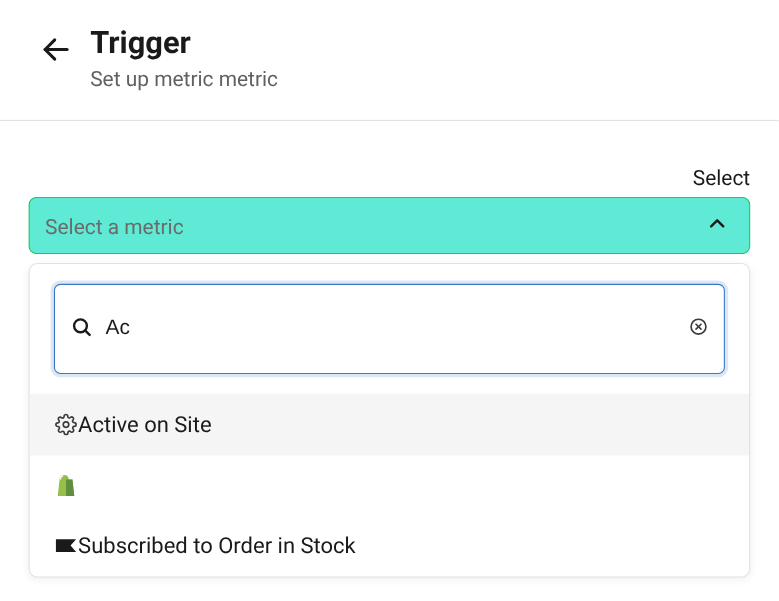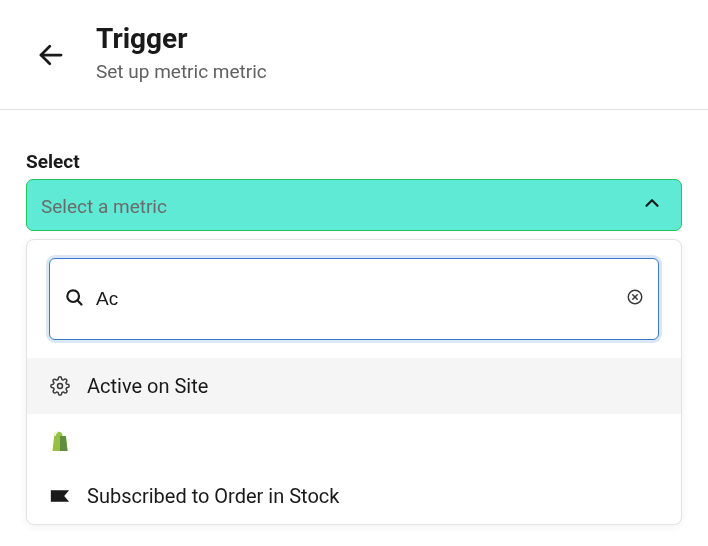--- a/index.html
+++ b/index.html
@@ -6,23 +6,23 @@
   body {
     margin: 0;
     font-family: -apple-system, BlinkMacSystemFont, "Segoe UI", Roboto, Helvetica, Arial, sans-serif;
     width: 708px;
     height: 546px;
     background: #fff;
     color: #1a1a1a;
   }
   .header {
     display: flex;
-    align-items: center;
+    align-items: flex-start;
     padding: 22px 28px 26px 36px;
-    gap: 30px;
+    gap: 16px;
   }
   .back-btn {
     background: none;
     border: none;
     padding: 8px 0 0 0;
     cursor: pointer;
     color: #1a1a1a;
     display: flex;
     align-items: center;
   }
@@ -41,22 +41,23 @@
   .divider {
     border: none;
     border-top: 1px solid #e2e2e2;
     margin: 0;
   }
   .content {
     padding: 40px 26px 0 26px;
   }
   .field-label {
     font-size: 19px;
-    font-weight: 700;
+    font-weight: 400;
     margin-bottom: 6px;
+    text-align: right;
   }
   .select-box {
     width: 100%;
     border: 1px solid #22c55e;
     border-radius: 7px;
     padding: 12px 18px 12px 14px;
     display: flex;
     align-items: flex-end;
     justify-content: space-between;
     cursor: pointer;
@@ -103,21 +104,20 @@
     border: none;
     cursor: pointer;
     padding: 0;
     color: #3a3a3a;
     display: flex;
     align-items: center;
   }
   .option {
     display: flex;
     align-items: center;
-    gap: 16px;
     padding: 16px 22px;
     cursor: pointer;
     font-size: 20px;
   }
   .option.highlight {
     background: #f5f5f5;
   }
   .option-icon {
     width: 22px;
     height: 22px;

